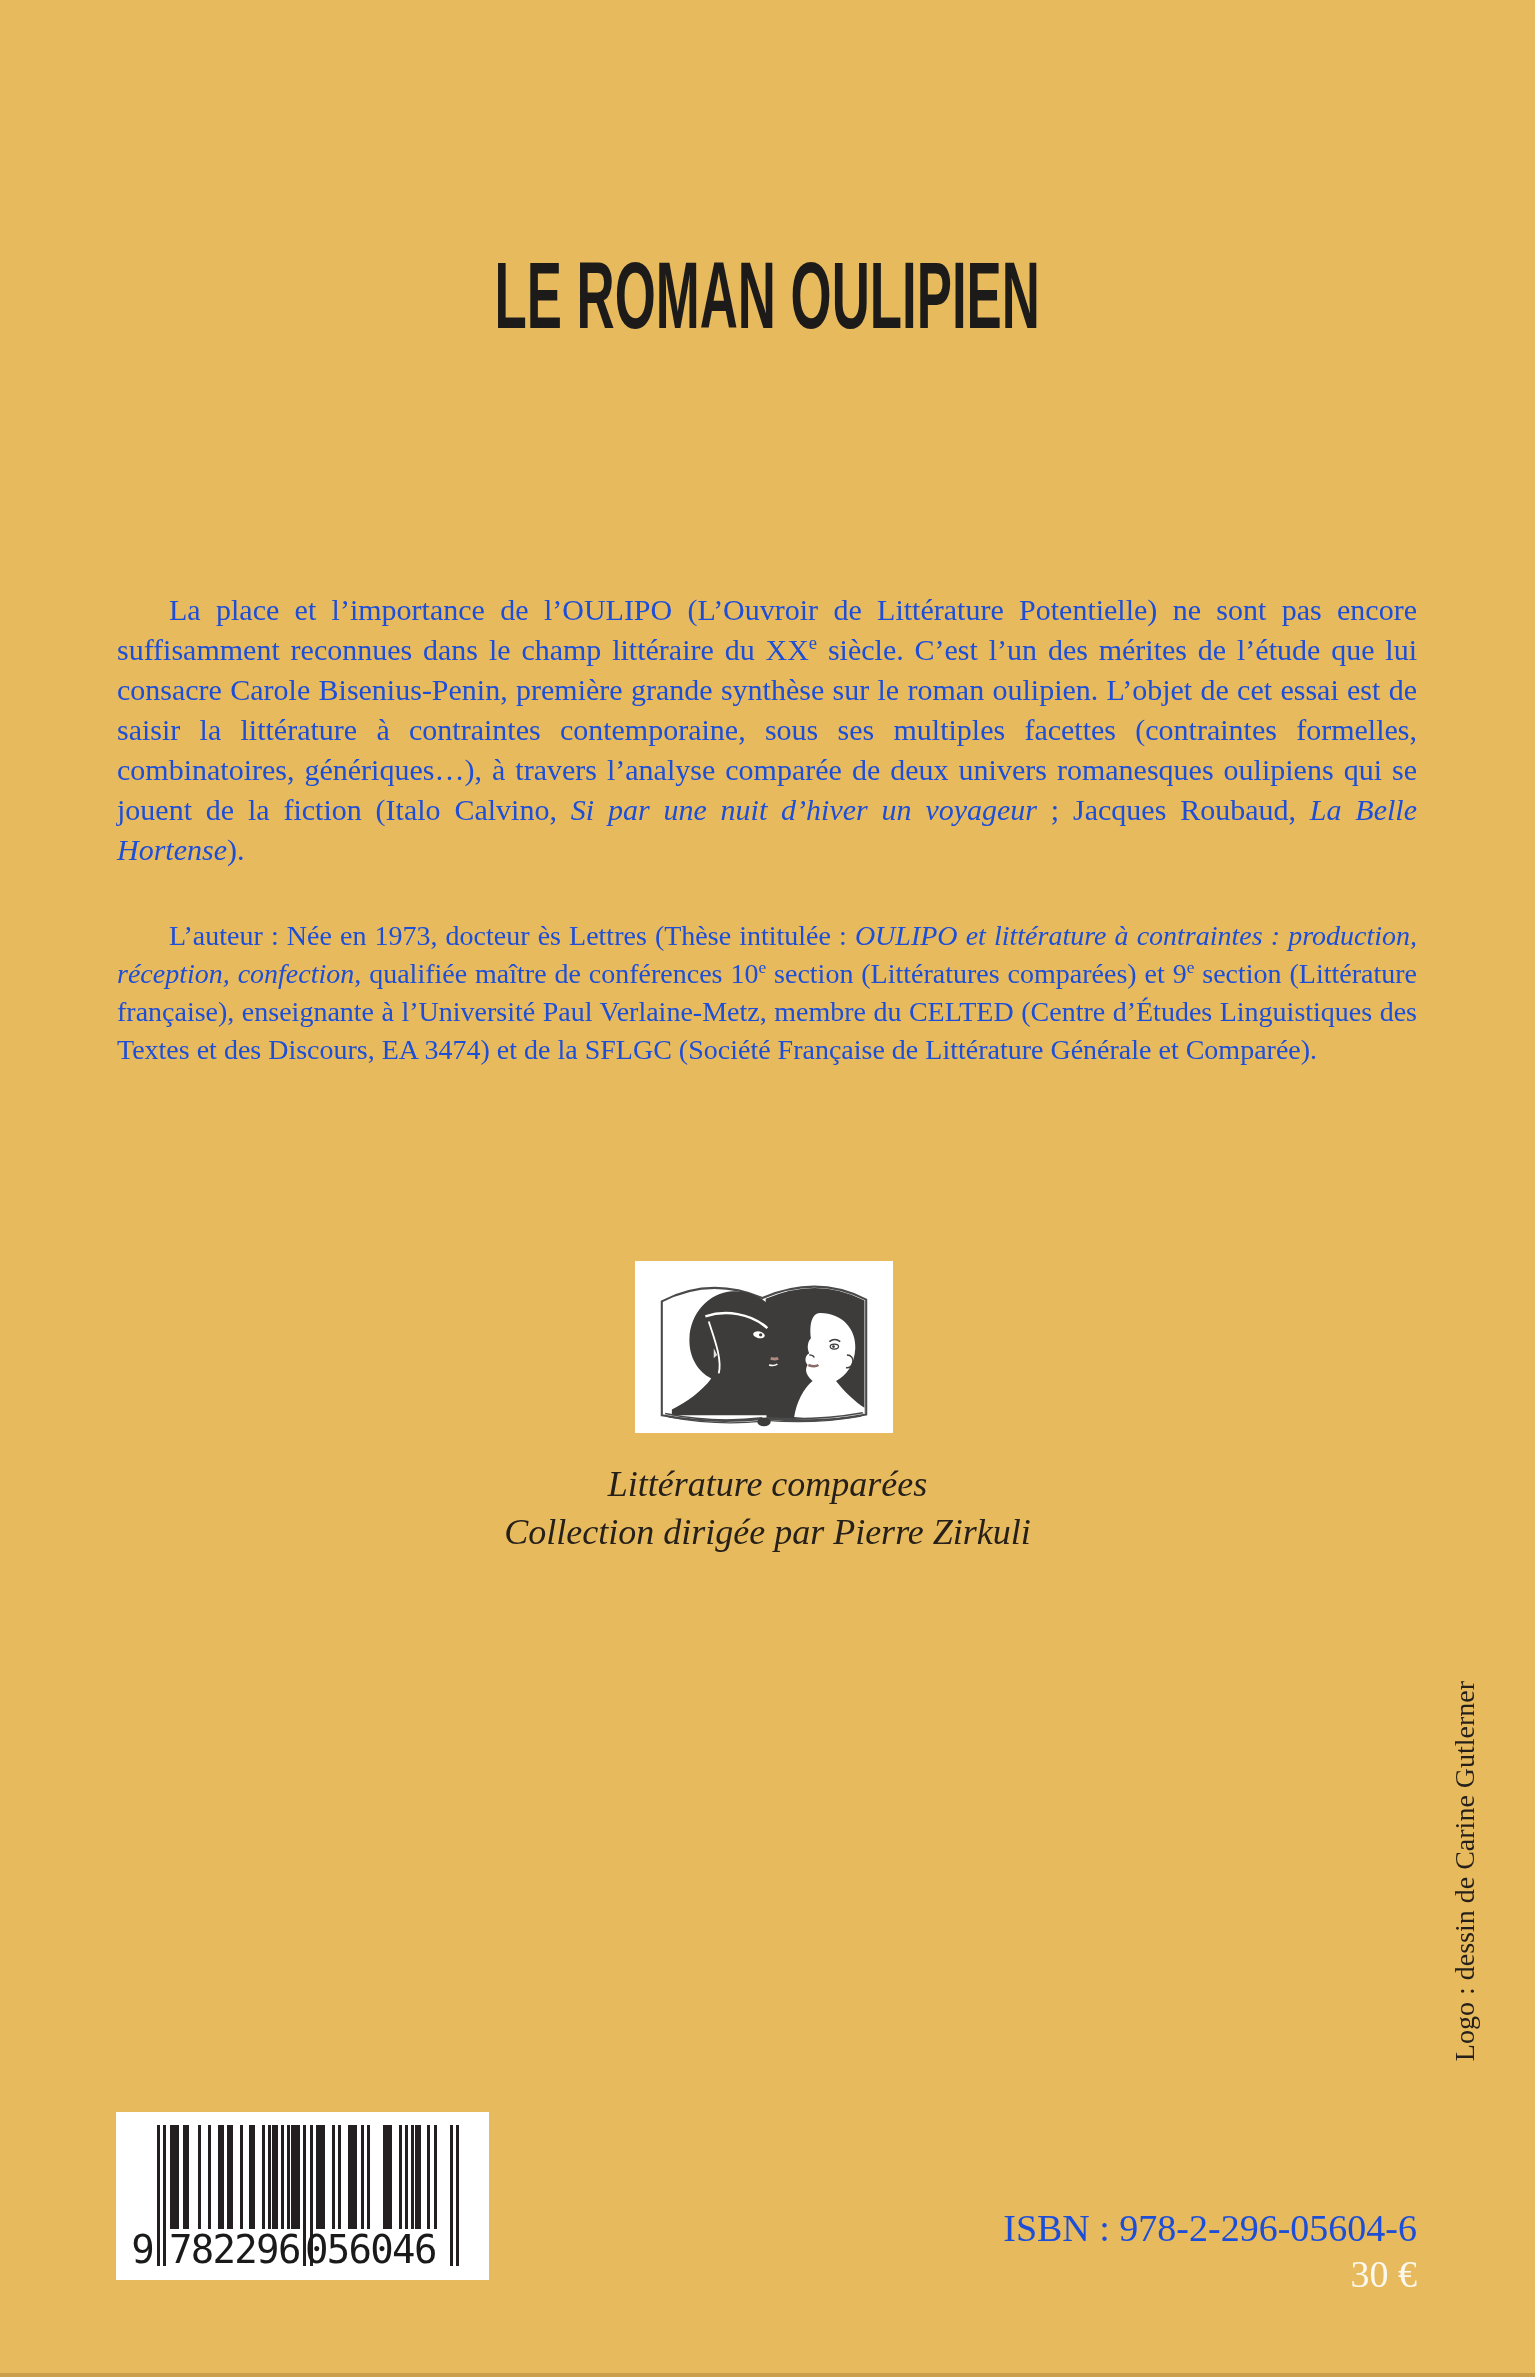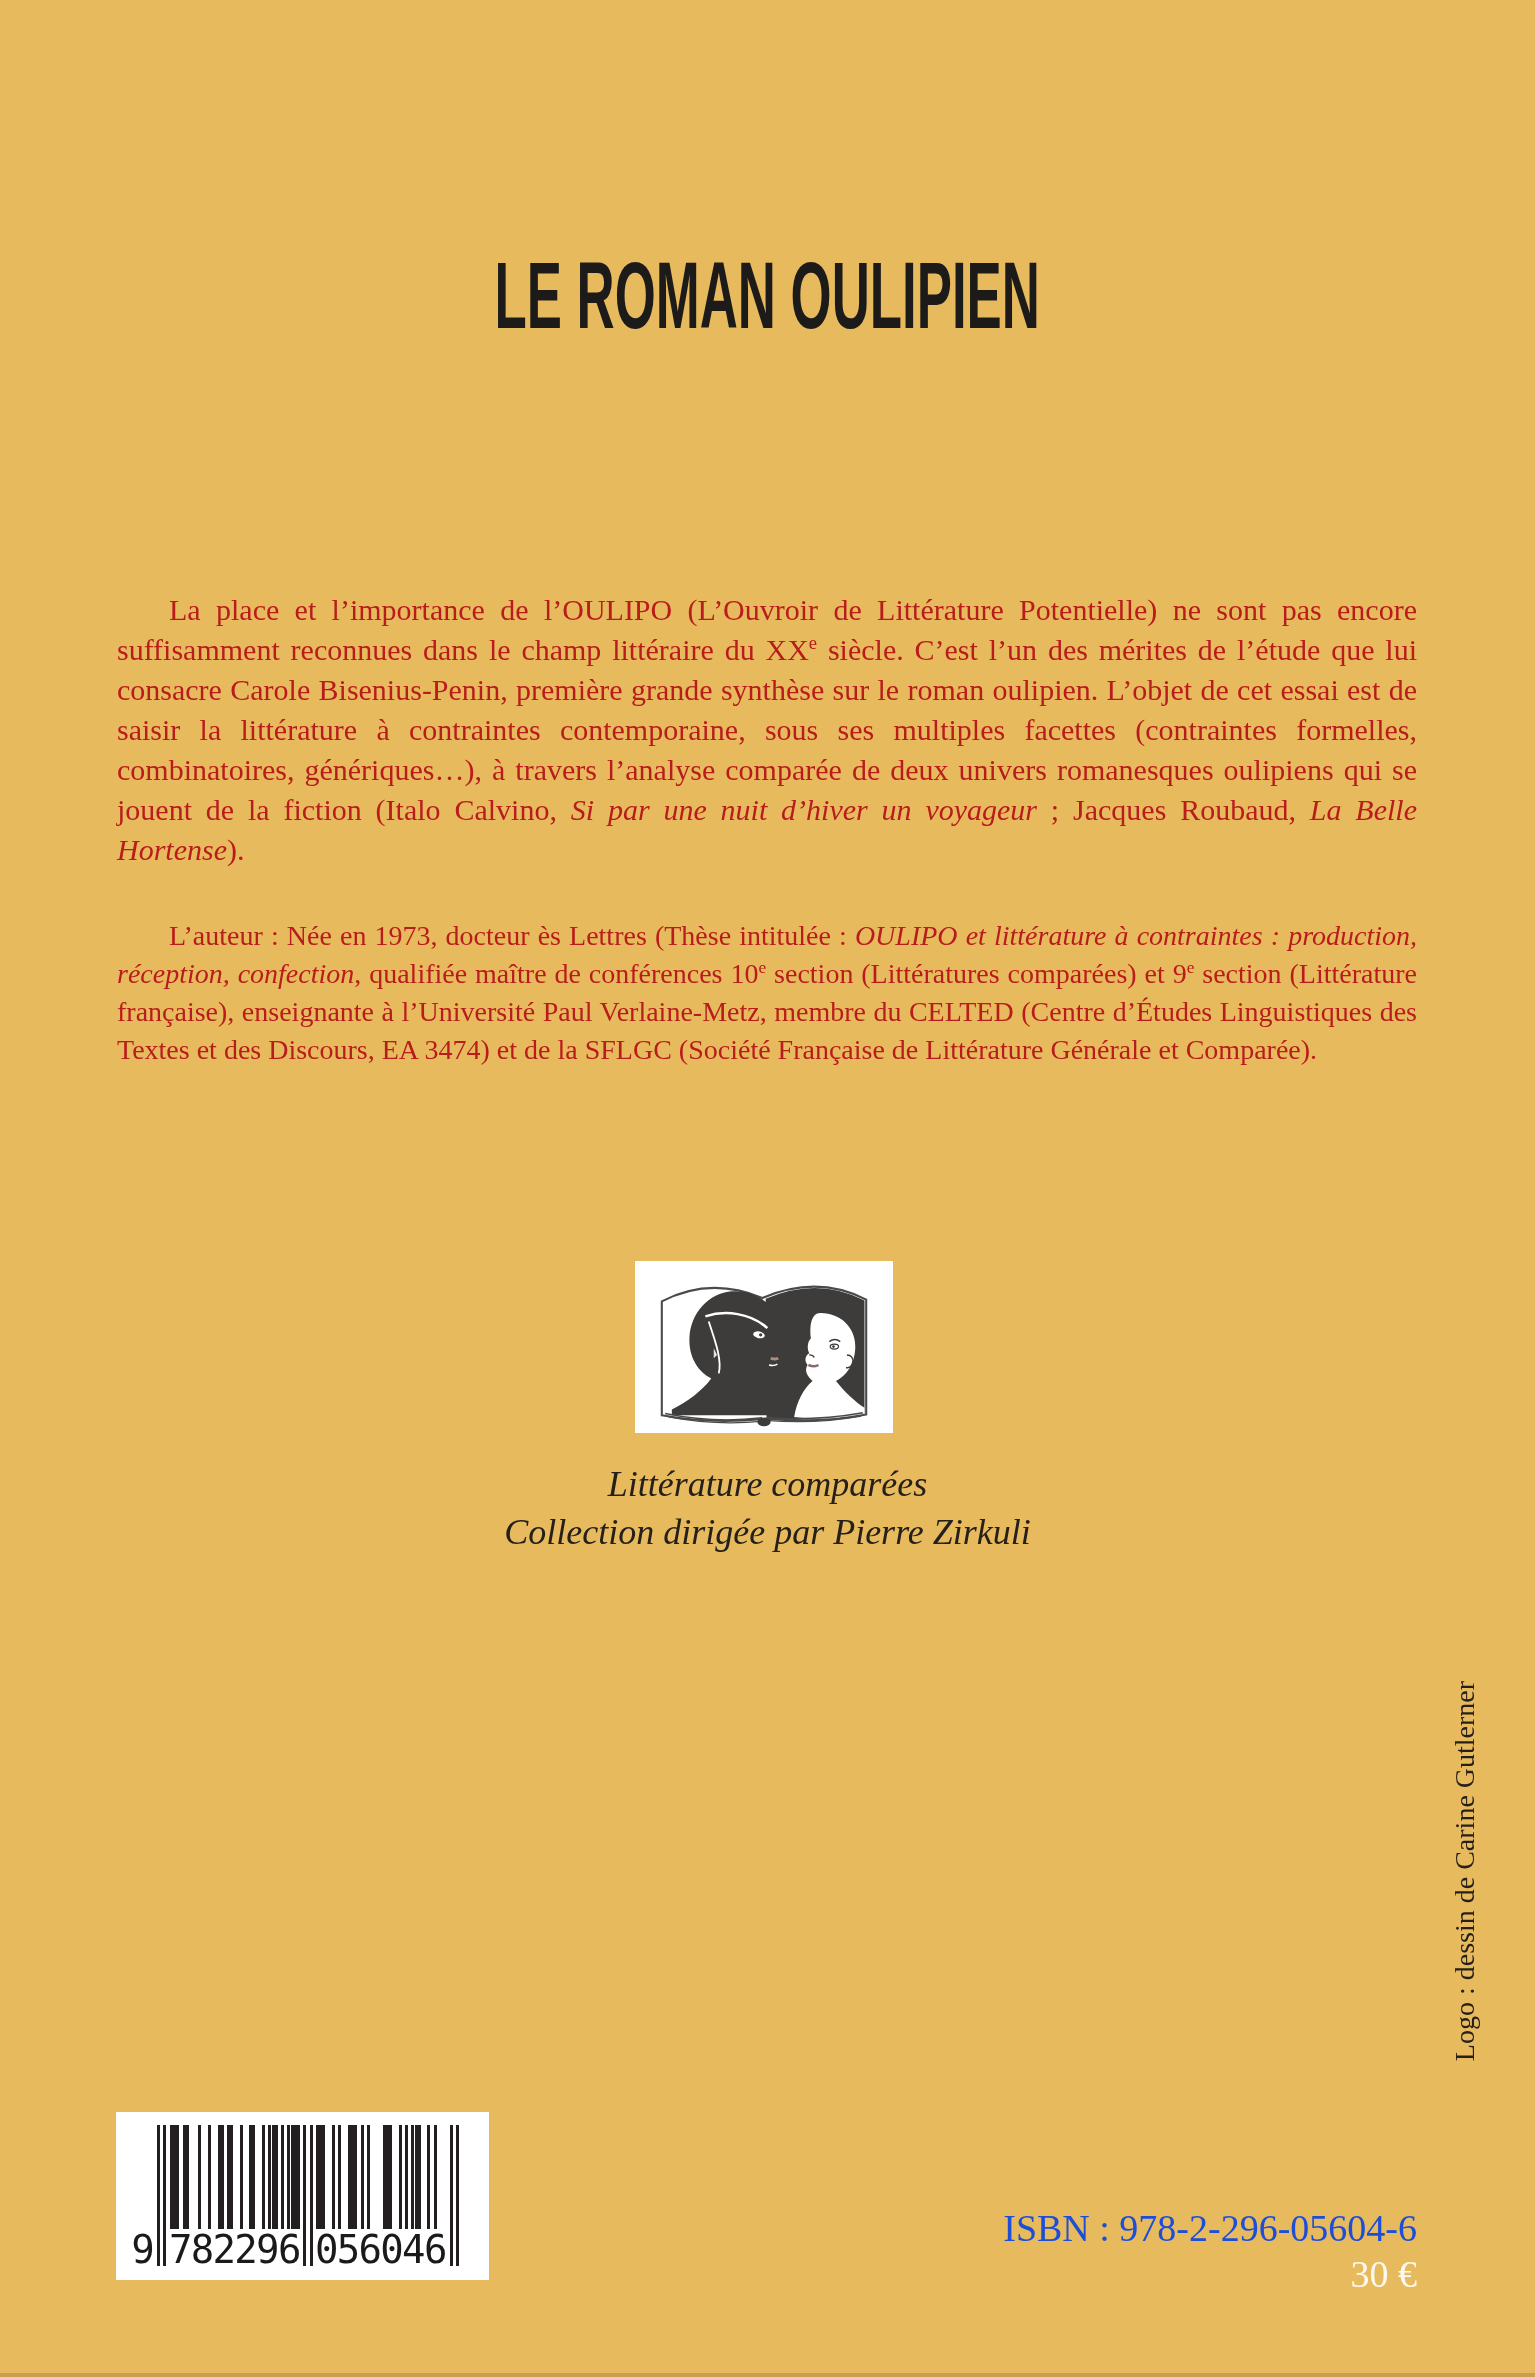--- a/index.html
+++ b/index.html
@@ -23,21 +23,21 @@
     line-height:1;
     letter-spacing:0px;
     color:#1d1b1a;
     transform:scaleX(0.58) scaleY(1.04);
     transform-origin:center center;
     white-space:nowrap;
   }
   
   .para{
     position:absolute;left:117px;width:1300px;
-    color:#b91c1c;
+    color:#1d4ed8;
     text-align:justify;
     text-indent:52px;
     margin:0;
   }
   .para.synopsis{top:590px;font-size:30px;line-height:40px;}
   .para.author{top:917px;font-size:28px;line-height:38px;}
   .para i{font-style:italic;}
   .para sup{font-size:0.62em;vertical-align:super;line-height:0;}
   
   .logo-box{
@@ -74,21 +74,21 @@
   }
   .barcode-bars .bar.guard{height:141px;}
   .bc-digit{
     position:absolute;
     font-family:"DejaVu Sans Mono", monospace;
     font-size:39px;line-height:39px;color:#1a1a1a;
     top:118px;
   }
   .bc-lead{left:8.4px;width:37px;text-align:center;}
   .bc-left{left:53px;width:130px;letter-spacing:-1.7px;}
-  .bc-right{left:199px;width:130px;letter-spacing:-1.7px;}
+  .bc-right{left:189px;width:130px;letter-spacing:-1.7px;}
   
   .isbn{
     position:absolute;right:118px;top:2207px;
     font-size:38px;line-height:42px;color:#1d4ed8;
     text-align:right;
   }
   .price{
     position:absolute;right:118px;top:2253px;
     font-size:38px;line-height:42px;color:#fbf9ef;
     text-align:right;

